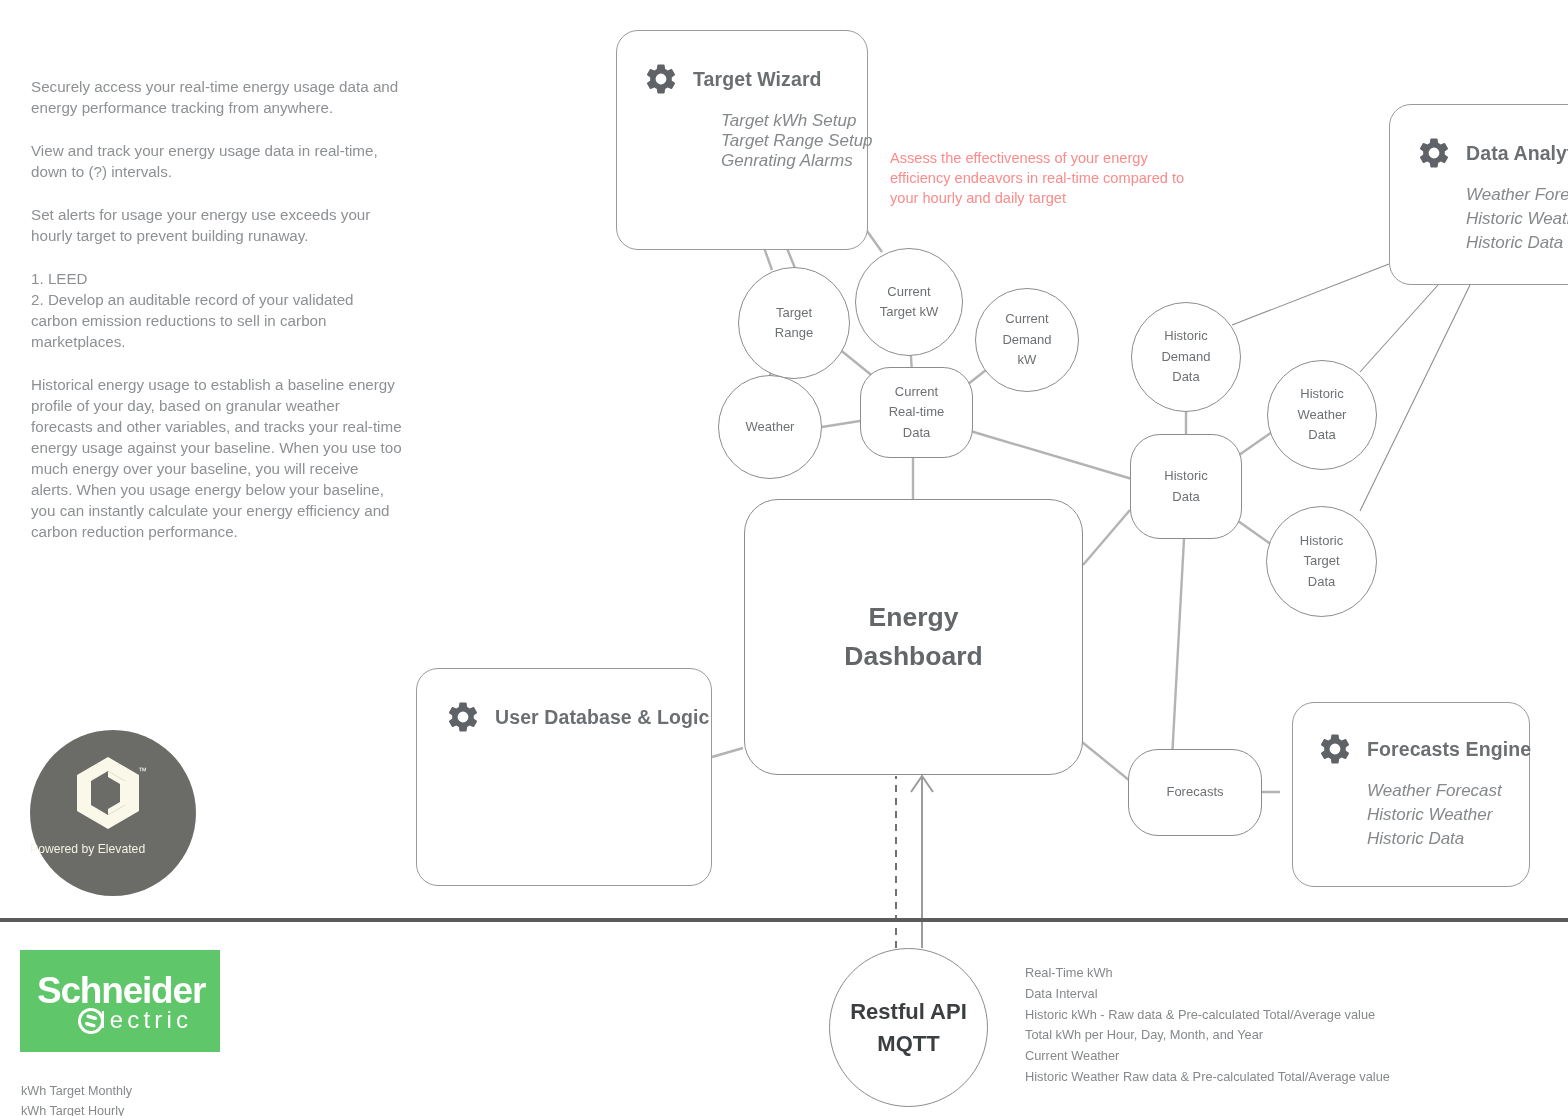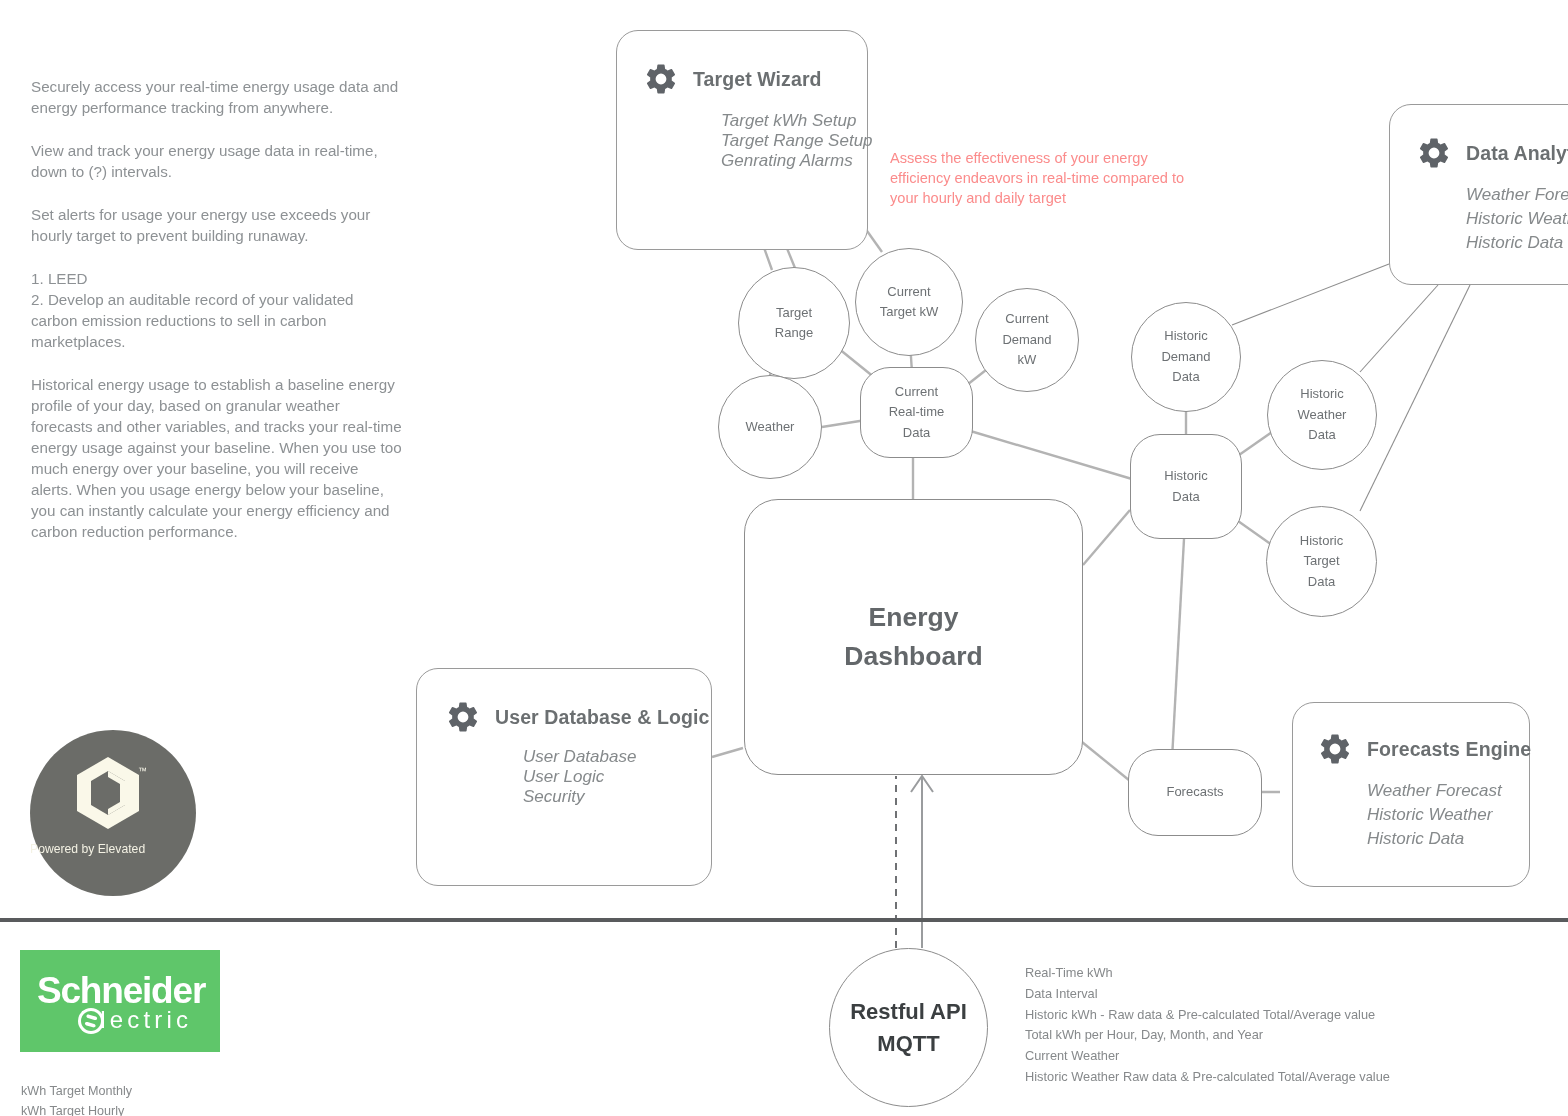--- a/index.html
+++ b/index.html
@@ -332,25 +332,20 @@
 
   <div class="card" style="left:416px; top:668px; width:296px; height:218px; padding:30px 0 0 28px;">
     <div class="card-head">
       <span class="gear">
         <svg viewBox="0 0 24 24">
             <path fill="#5f6368" d="M19.14 12.94a7.07 7.07 0 0 0 .06-.94 7.07 7.07 0 0 0-.06-.94l2.03-1.58a.5.5 0 0 0 .12-.61l-1.92-3.32a.5.5 0 0 0-.6-.22l-2.39.96a7.02 7.02 0 0 0-1.62-.94l-.36-2.54a.5.5 0 0 0-.5-.41h-3.84a.5.5 0 0 0-.5.41l-.36 2.54c-.58.24-1.12.56-1.62.94l-2.39-.96a.5.5 0 0 0-.6.22L2.68 8.87a.5.5 0 0 0 .12.61l2.03 1.58c-.04.31-.06.63-.06.94s.02.63.06.94l-2.03 1.58a.5.5 0 0 0-.12.61l1.92 3.32c.12.22.38.3.6.22l2.39-.96c.5.38 1.04.7 1.62.94l.36 2.54c.04.24.25.41.5.41h3.84c.25 0 .46-.17.5-.41l.36-2.54c.58-.24 1.12-.56 1.62-.94l2.39.96c.22.08.48 0 .6-.22l1.92-3.32a.5.5 0 0 0-.12-.61l-2.03-1.58ZM12 15.6A3.6 3.6 0 1 1 12 8.4a3.6 3.6 0 0 1 0 7.2Z"></path>
           </svg>
       </span>
       <span class="card-title">User Database &amp; Logic</span>
     </div>
-    <div class="card-lines" style="margin-top:12px; margin-left:78px;">
-      <div>User Database</div>
-      <div>User Logic</div>
-      <div>Security</div>
-    </div>
   </div>
 
   <div class="card" style="left:1280px; top:702px; width:238px; height:185px; padding:28px 0 0 24px;margin-left:12px;">
     <div class="card-head">
       <span class="gear">
         <svg viewBox="0 0 24 24">
             <path fill="#5f6368" d="M19.14 12.94a7.07 7.07 0 0 0 .06-.94 7.07 7.07 0 0 0-.06-.94l2.03-1.58a.5.5 0 0 0 .12-.61l-1.92-3.32a.5.5 0 0 0-.6-.22l-2.39.96a7.02 7.02 0 0 0-1.62-.94l-.36-2.54a.5.5 0 0 0-.5-.41h-3.84a.5.5 0 0 0-.5.41l-.36 2.54c-.58.24-1.12.56-1.62.94l-2.39-.96a.5.5 0 0 0-.6.22L2.68 8.87a.5.5 0 0 0 .12.61l2.03 1.58c-.04.31-.06.63-.06.94s.02.63.06.94l-2.03 1.58a.5.5 0 0 0-.12.61l1.92 3.32c.12.22.38.3.6.22l2.39-.96c.5.38 1.04.7 1.62.94l.36 2.54c.04.24.25.41.5.41h3.84c.25 0 .46-.17.5-.41l.36-2.54c.58-.24 1.12-.56 1.62-.94l2.39.96c.22.08.48 0 .6-.22l1.92-3.32a.5.5 0 0 0-.12-.61l-2.03-1.58ZM12 15.6A3.6 3.6 0 1 1 12 8.4a3.6 3.6 0 0 1 0 7.2Z"></path>
           </svg>
       </span>
       <span class="card-title">Forecasts Engine</span>

